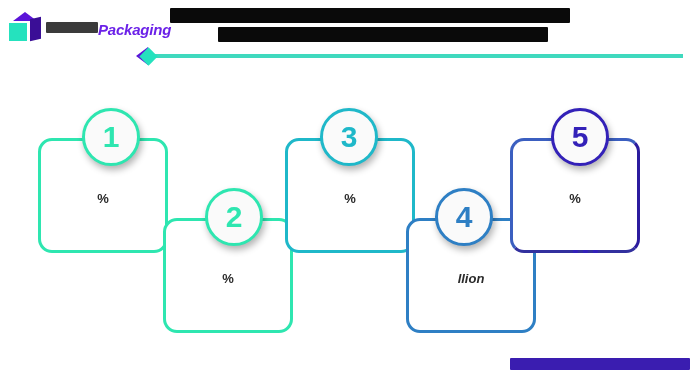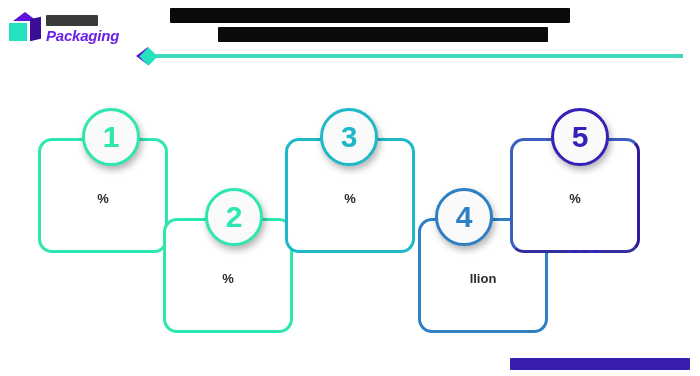--- a/index.html
+++ b/index.html
@@ -63,21 +63,21 @@
     position: absolute;
     left: 1px;
     top: 11px;
     width: 18px;
     height: 18px;
     background: #25E2BE;
   }
 
   .brand-words {
     display: flex;
-    flex-direction: column;
+    flex-direction: row;
     line-height: 1;
   }
   .brand-top {
     font-size: 12px;
     font-weight: bold;
     letter-spacing: 0.3px;
     color: #3b3b3b;
     
     background: #3b3b3b;
     color: transparent;
@@ -157,21 +157,21 @@
     height: 115px;
     border-radius: 14px;
     border: 3px solid #2EE6B0;
     box-sizing: border-box;
     background: #ffffff;
   }
 
   .card.c1 { left: 38px;  top: 38px;  border-color: #2EE6B0; }
   .card.c2 { left: 163px; top: 118px; border-color: #2EE6B0; }
   .card.c3 { left: 285px; top: 38px;  border-color: #1FB8C9; }
-  .card.c4 { left: 418px; top: 118px; border-color: #2E7FC4; }
+  .card.c4 { left: 406px; top: 118px; border-color: #2E7FC4; font-style: italic; }
   .card.c5 { left: 510px; top: 38px;  border-color: #3B5FC0; }
 
   .card.c5 {
     border-color: #3B5FC0;
     border-right-color: #2B1B9E;
     border-bottom-color: #32309E;
   }
 
   .badge {
     position: absolute;

